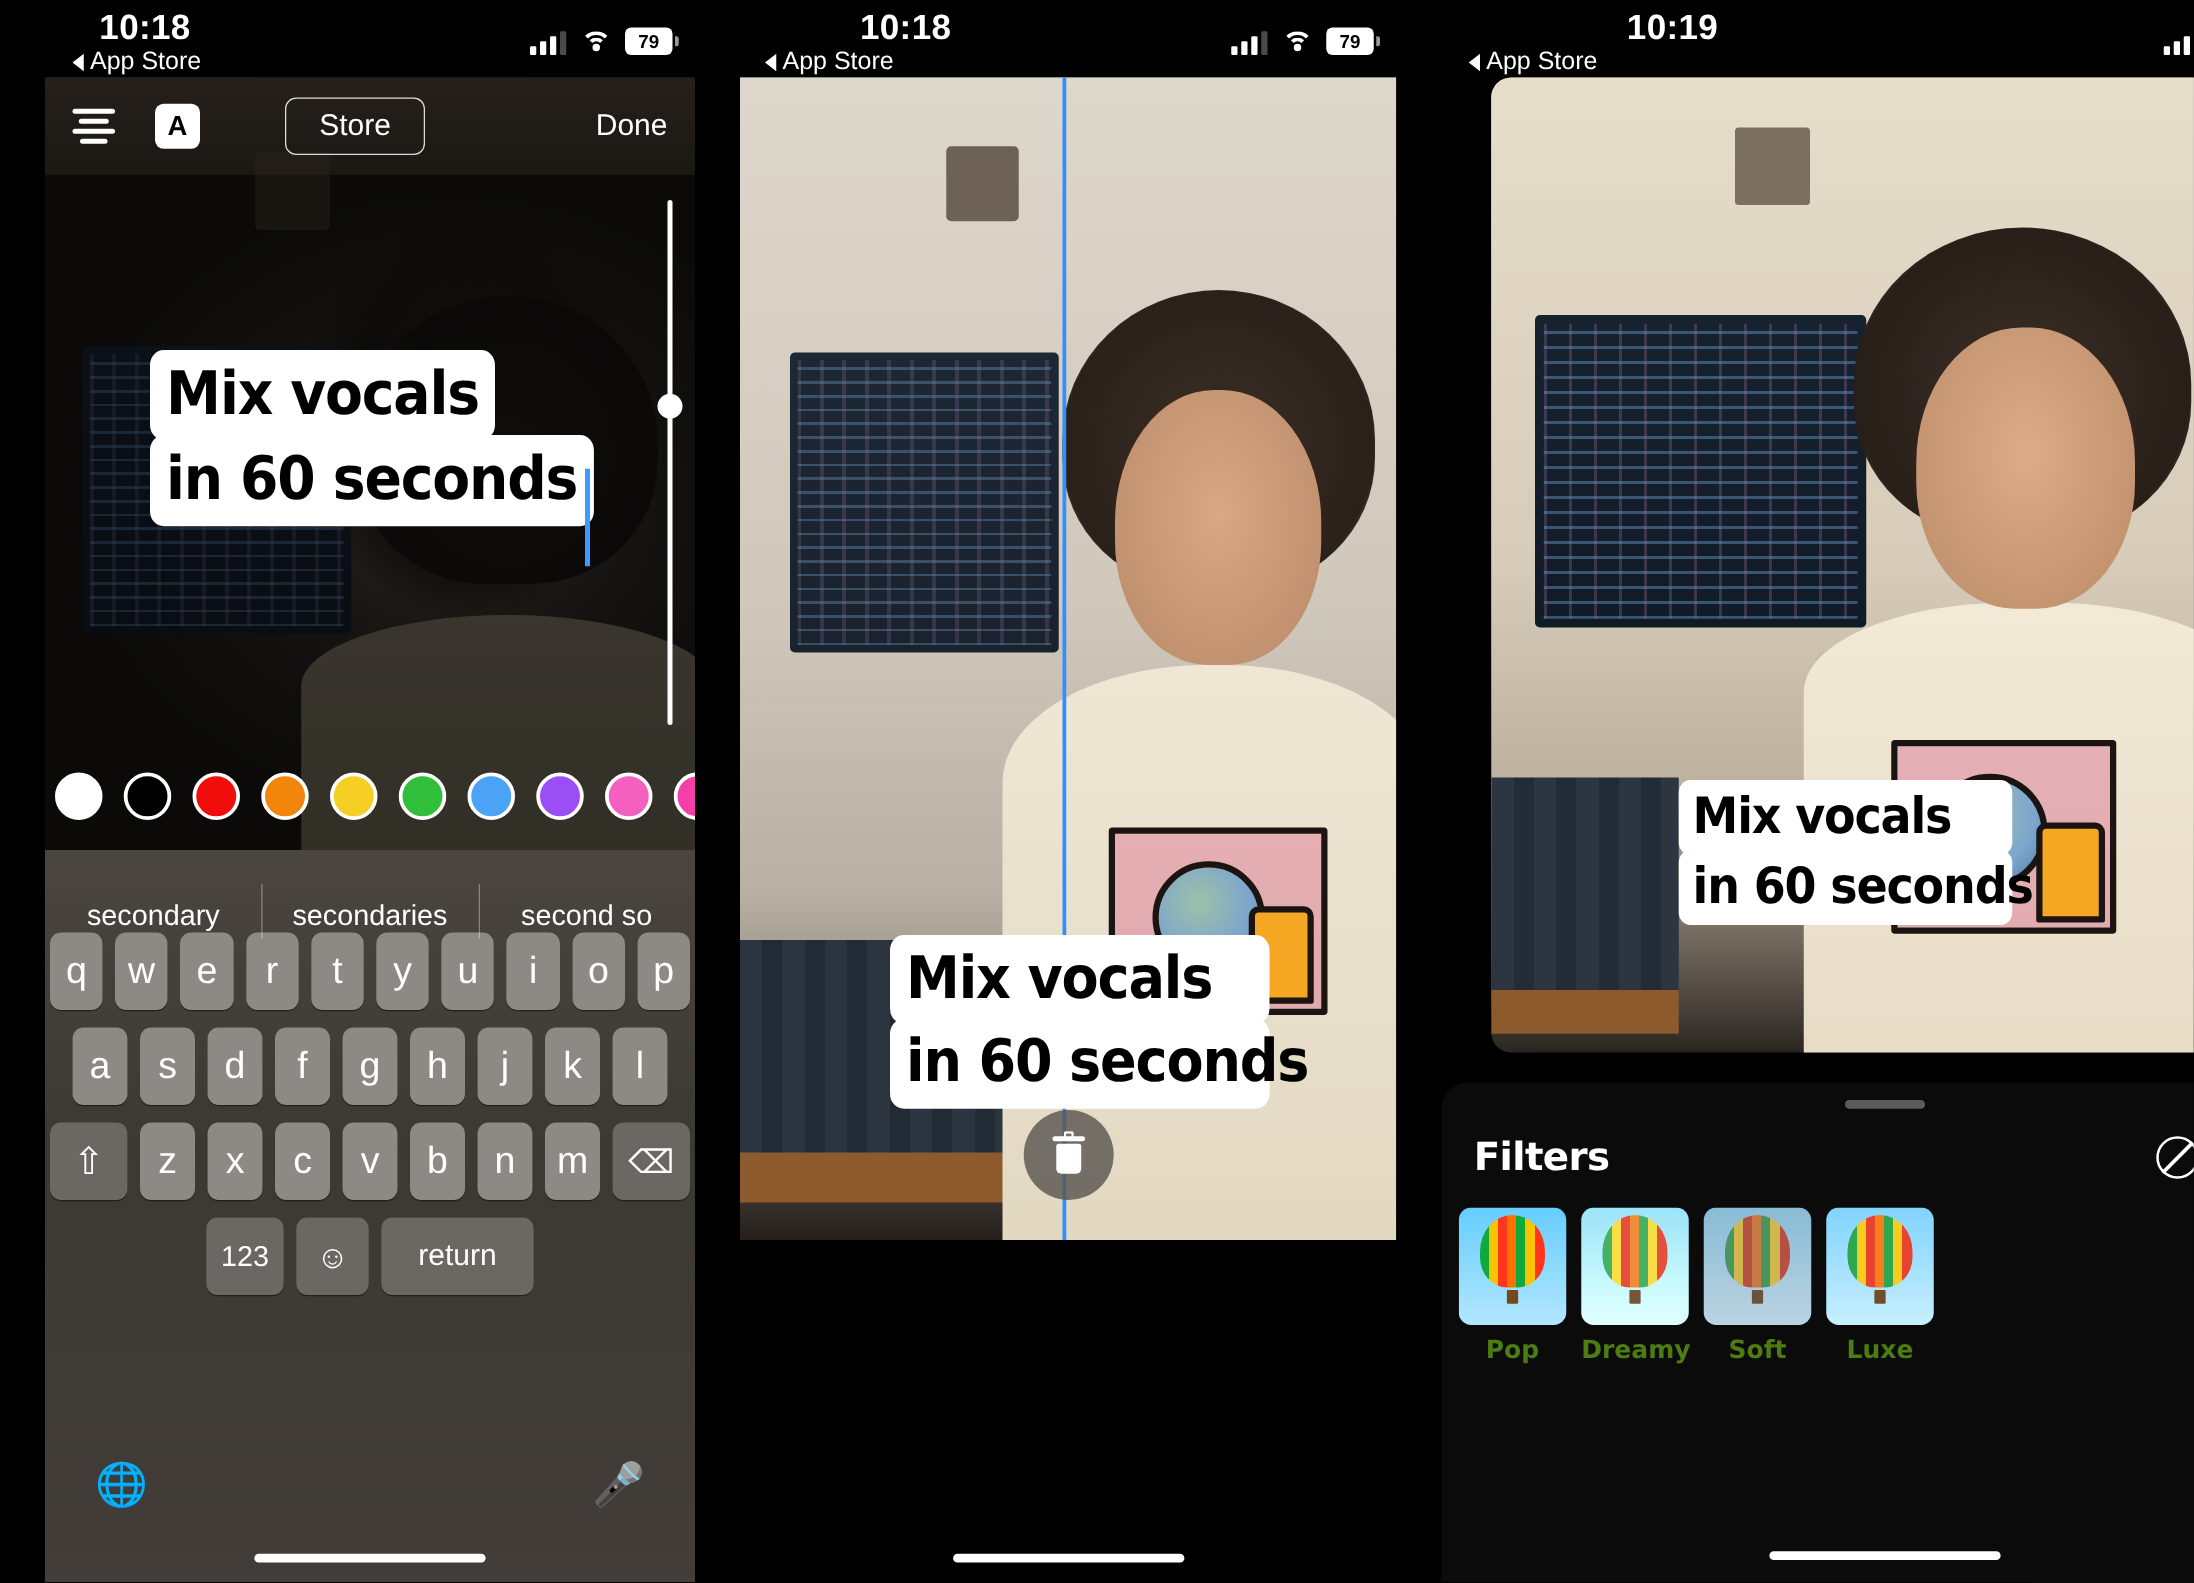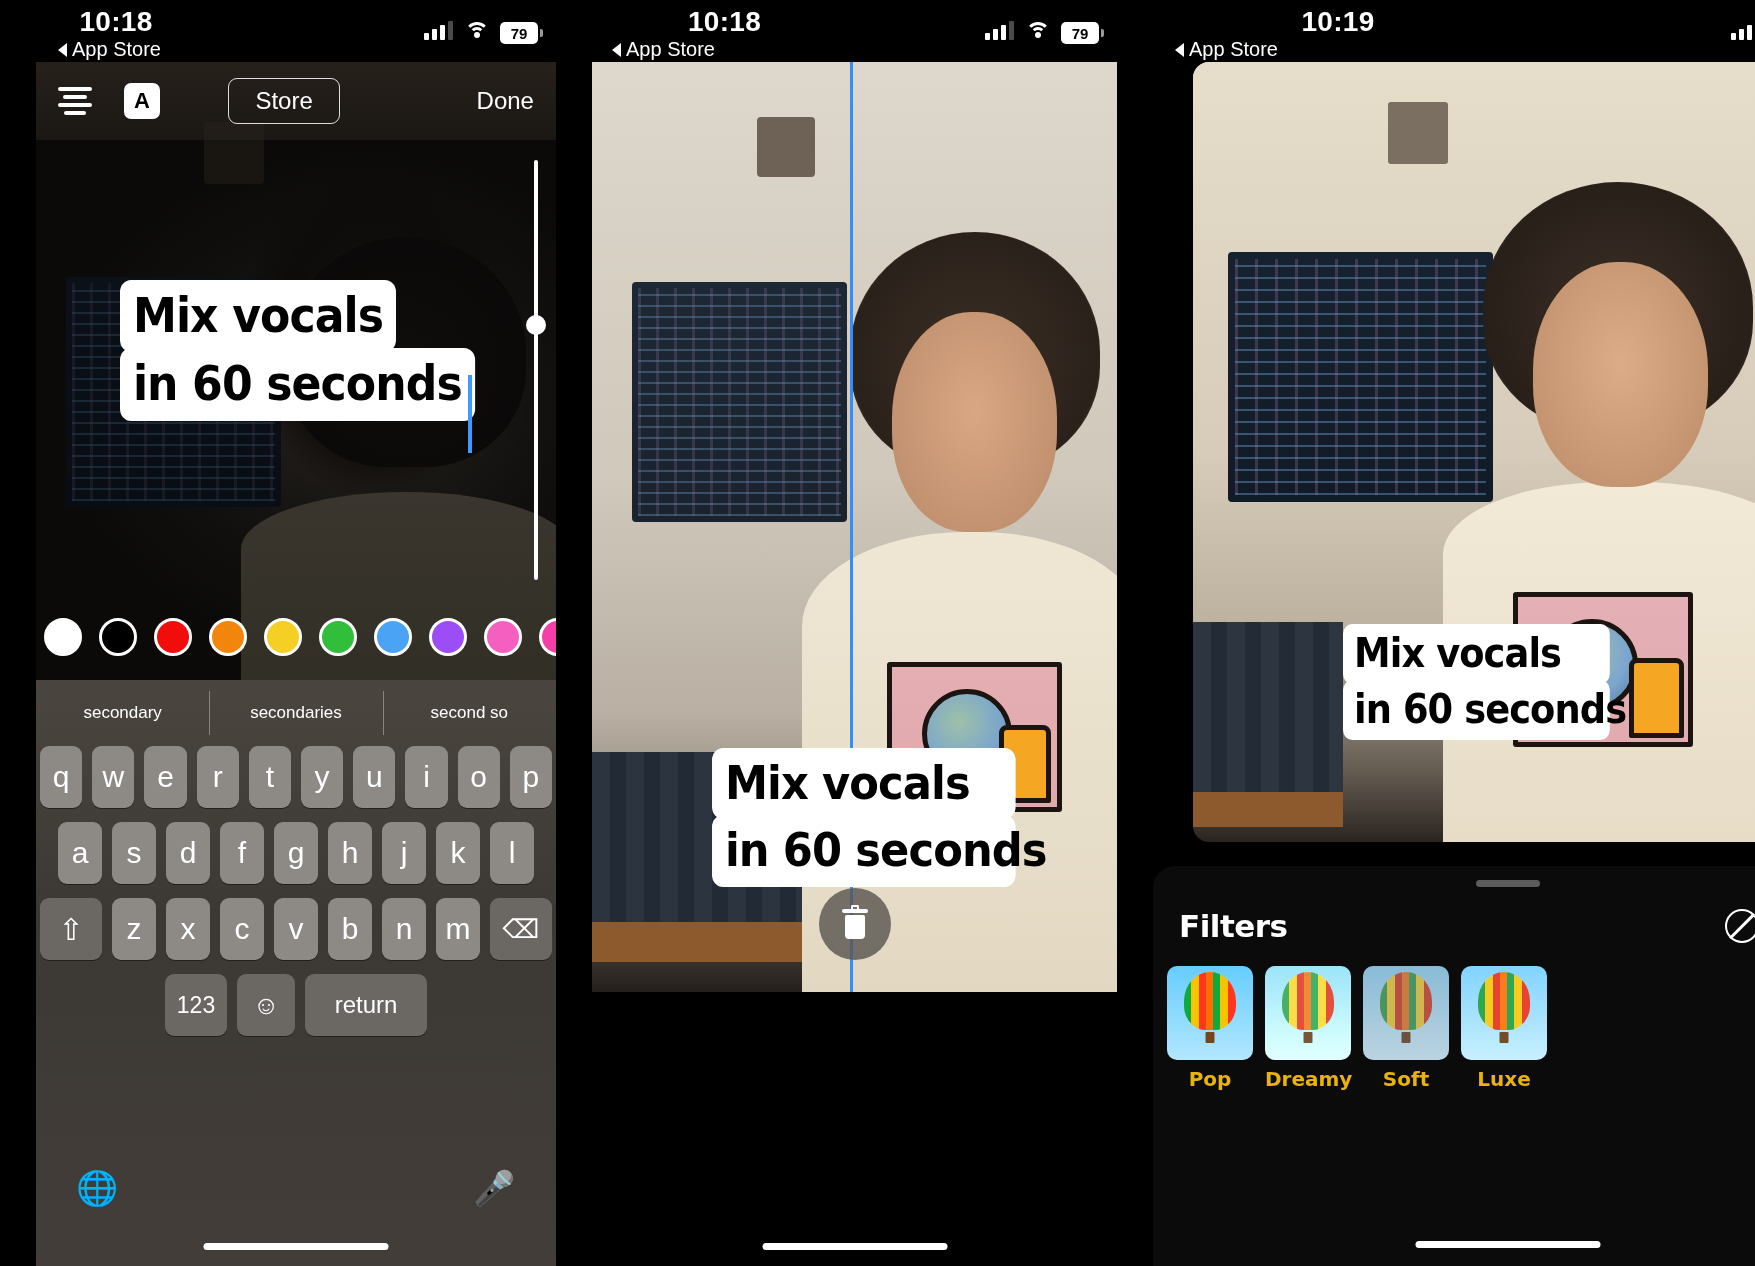--- a/index.html
+++ b/index.html
@@ -24,21 +24,21 @@
     font-size:28px; font-weight:600; letter-spacing:.3px;
   }
   .p1 .sb-time { left:-180px; }
   .p2 .sb-time { left:-130px; }
   .p3 .sb-time { left:-170px; }
   .sb-back { position:absolute; top:38px; font-size:20px; font-weight:500; display:flex; align-items:center; gap:5px;}
   .p1 .sb-back { left:22px; }
   .p2 .sb-back { left:20px; }
   .p3 .sb-back { left:22px; }
   .tri-left { width:0;height:0;border-top:7px solid transparent;border-bottom:7px solid transparent;border-right:9px solid #fff; display:inline-block;}
-  .sb-right { position:absolute; top:22px; right:18px; display:flex; align-items:flex-start; gap:11px; }
+  .sb-right { position:absolute; top:22px; right:18px; display:flex; align-items:flex-end; gap:11px; }
   .bars { display:flex; align-items:flex-end; gap:3px; height:18px;}
   .bars i { display:block; width:5px; background:#fff; border-radius:1px;}
   .bars i:nth-child(1){height:7px;} .bars i:nth-child(2){height:11px;}
   .bars i:nth-child(3){height:15px;} .bars i:nth-child(4){height:19px;background:#4a4a4a;}
   .wifi { position:relative; width:25px; height:19px;}
   .wifi span { position:absolute; left:50%; transform:translateX(-50%); border:3px solid #fff; border-bottom-color:transparent; border-left-color:transparent; border-right-color:transparent; border-radius:50%;}
   .wifi span.a{ width:25px;height:25px; top:0;}
   .wifi span.b{ width:15px;height:15px; top:5px;}
   .wifi span.c{ width:6px;height:6px; top:10px; border-bottom-color:#fff;border-left-color:#fff;border-right-color:#fff;background:#fff;border-radius:50%;}
   .batt { position:relative; width:38px; height:22px; border-radius:5px; background:#fff; display:flex; align-items:center; justify-content:center; }
@@ -129,21 +129,21 @@
     position:absolute; left:0; bottom:-0px; top:600px; width:520px; height:74px;
     display:flex; align-items:center; gap:0; padding-left:8px;
   }
   .swatch{ width:38px;height:38px;border-radius:50%;border:3px solid #fff; margin-right:17px; flex:0 0 auto;}
 
   .kb{
     position:absolute; left:0; top:680px; width:520px; height:586px;
     background:linear-gradient(180deg,#4a453f 0%, #3c3833 40%, #423d38 100%);
   }
   .kb-suggest{
-    height:66px; display:flex; align-items:center; color:#fff; font-size:17px;
+    height:66px; display:flex; align-items:flex-end; color:#fff; font-size:23px;
   }
   .kb-suggest div{ flex:1; text-align:center; position:relative; }
   .kb-suggest div + div::before{
     content:""; position:absolute; left:0; top:-12px; height:44px; width:1px; background:rgba(255,255,255,.35);
   }
   .kb-rows{ padding:0 4px; }
   .kb-row{ display:flex; justify-content:center; gap:10px; margin-bottom:14px; }
   .key{
     background:#8d8a86; color:#fff; border-radius:9px;
     width:44px; height:62px; display:flex; align-items:center; justify-content:center;
@@ -310,21 +310,21 @@
     position:absolute; left:50%; top:6px; transform:translateX(-50%);
     width:52px; height:58px; border-radius:50% 50% 42% 42%;
     background:
       linear-gradient(90deg,#2f9e4f 0 14%, #e8c227 14% 28%, #d7412f 28% 42%,
                       #e87722 42% 56%, #2f9e4f 56% 70%, #e8c227 70% 84%, #d7412f 84% 100%);
   }
   .balloon::after{
     content:""; position:absolute; left:50%; bottom:-13px; transform:translateX(-50%);
     width:9px; height:11px; background:#6b4a28; border-radius:1px;
   }
-  .filter-label{ color:#eab308; font-size:20px; margin-top:7px; font-family:"DejaVu Sans", sans-serif; font-weight:600; }
+  .filter-label{ color:#4d7c0f; font-size:20px; margin-top:7px; font-family:"DejaVu Sans", sans-serif; font-weight:600; }
   .p3-home{ position:absolute; bottom:18px; left:50%; transform:translateX(-50%); width:185px;height:7px;border-radius:4px;background:#fff;}
 </style>
 </head>
 <body>
 
 <div class="stage">
 
   <div class="panel p1">
     <div class="statusbar">
       <div class="sb-time">10:18</div>

